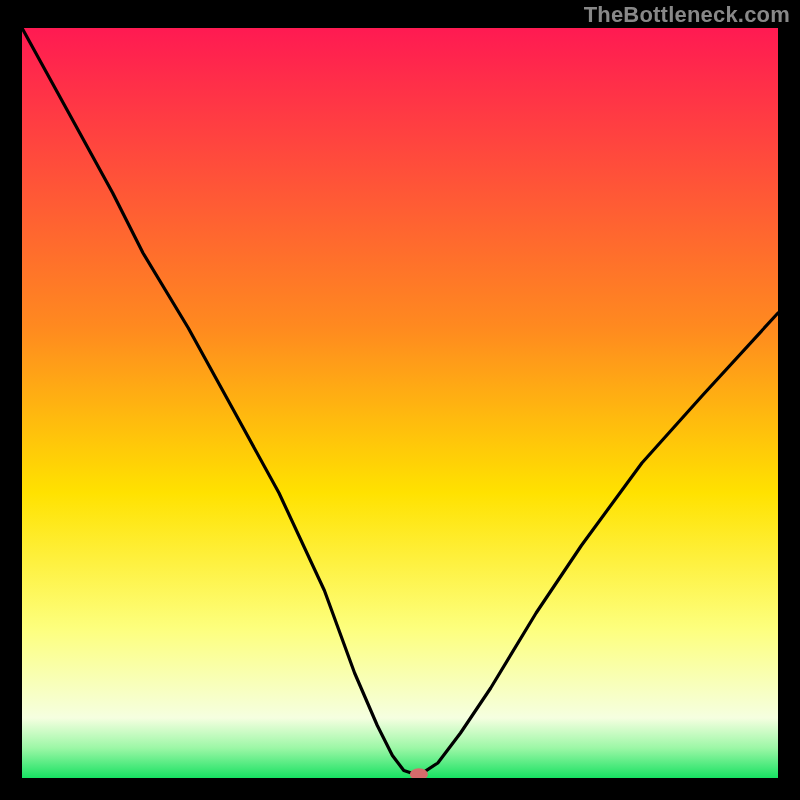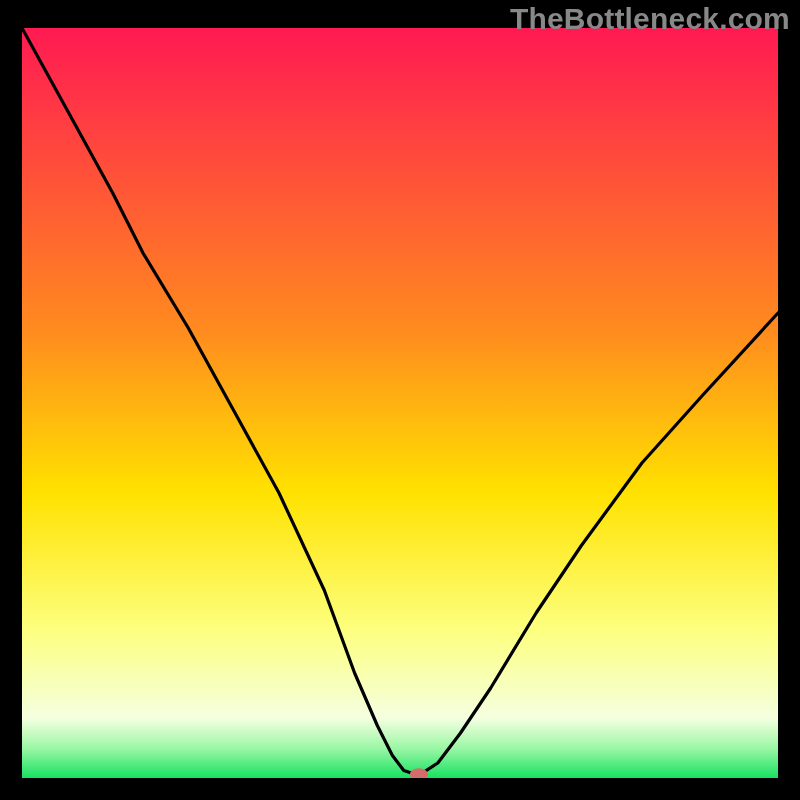--- a/index.html
+++ b/index.html
@@ -15,21 +15,21 @@
     position: relative;
     width: 800px;
     height: 800px;
     background: #000;
   }
   .watermark {
     position: absolute;
     top: 2px;
     right: 10px;
     color: #888;
-    font-size: 30px;
+    font-size: 22px;
     font-weight: 600;
     letter-spacing: 0.2px;
     z-index: 10;
   }
   .plot-frame {
     position: absolute;
     left: 22px;
     top: 28px;
     width: 756px;
     height: 750px;

